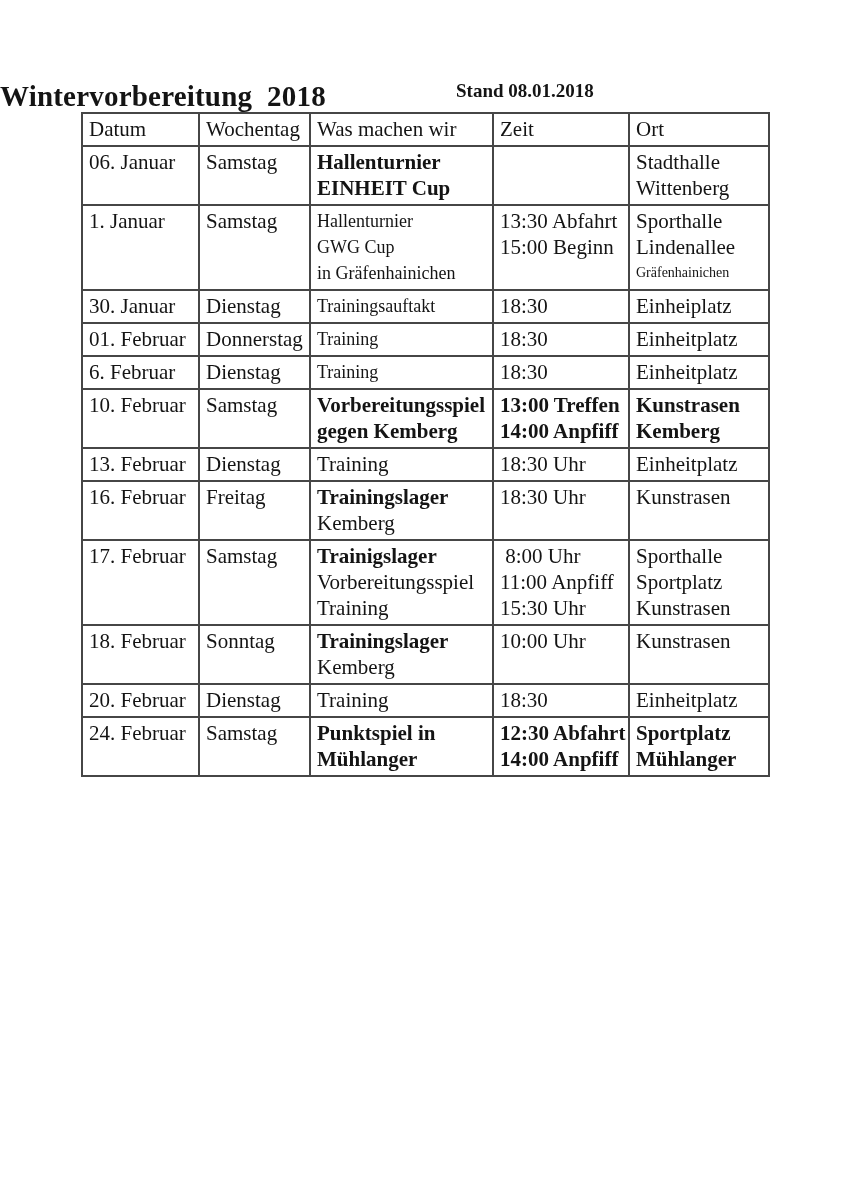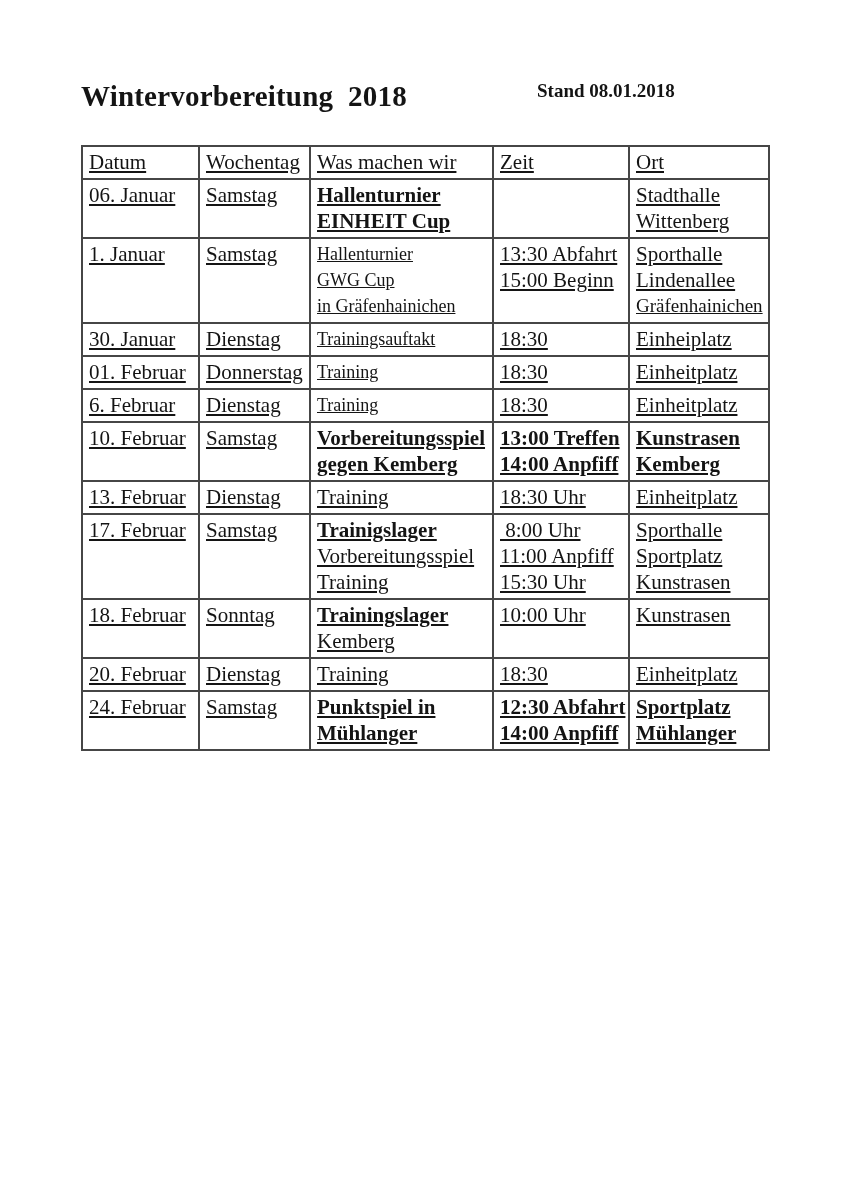--- a/index.html
+++ b/index.html
@@ -13,45 +13,42 @@
     height: 1200px;
     margin: 0 auto;
     background: #ffffff;
     font-family: "Liberation Serif", "DejaVu Serif", serif;
     color: #141414;
     overflow: hidden;
   }
   .title-row {
     position: relative;
     padding-top: 80px;
-    margin-left: 81px;
     width: 687px;
     height: 32px;
   }
   .doc-title {
     font-size: 29px;
     font-weight: bold;
     letter-spacing: 0.2px;
     white-space: pre;
   }
   .doc-stand {
     position: absolute;
     left: 456px;
     top: 80px;
     font-size: 19px;
     font-weight: bold;
     white-space: pre;
   }
   table.schedule {
     margin-left: 81px;
-    margin-top: 33px;
     border-collapse: collapse;
     table-layout: fixed;
     width: 687px;
-    text-decoration: underline;
   }
   table.schedule th,
   table.schedule td {
     border: 2px solid #464646;
     vertical-align: top;
     padding: 2px 5px 3px 6px;
     font-weight: normal;
     text-align: left;
     overflow: hidden;
   }
@@ -60,21 +57,21 @@
     line-height: 26px;
     height: 26px;
   }
   .line {
     font-size: 21px;
     line-height: 26px;
     white-space: pre;
   }
   .line.b { font-weight: bold; }
   .line.s { font-size: 18px; }
-  .line.x { font-size: 19px; }
+  .line.x { font-size: 14px; }
   .col-datum     { width: 117px; }
   .col-wochentag { width: 111px; }
   .col-was       { width: 183px; }
   .col-zeit      { width: 136px; }
   .col-ort       { width: 140px; }
 </style>
 </head>
 <body>
 
 <div class="page">
@@ -224,20 +221,38 @@
           </td>
           <td>
             <div class="line">18:30 Uhr</div>
           </td>
           <td>
             <div class="line">Einheitplatz</div>
           </td>
         </tr>
         <tr>
           <td>
+            <div class="line">16. Februar</div>
+          </td>
+          <td>
+            <div class="line">Freitag</div>
+          </td>
+          <td>
+            <div class="line b">Trainingslager</div>
+            <div class="line">Kemberg</div>
+          </td>
+          <td>
+            <div class="line">18:30 Uhr</div>
+          </td>
+          <td>
+            <div class="line">Kunstrasen</div>
+          </td>
+        </tr>
+        <tr>
+          <td>
             <div class="line">17. Februar</div>
           </td>
           <td>
             <div class="line">Samstag</div>
           </td>
           <td>
             <div class="line b">Trainigslager</div>
             <div class="line">Vorbereitungsspiel</div>
             <div class="line">Training</div>
           </td>

